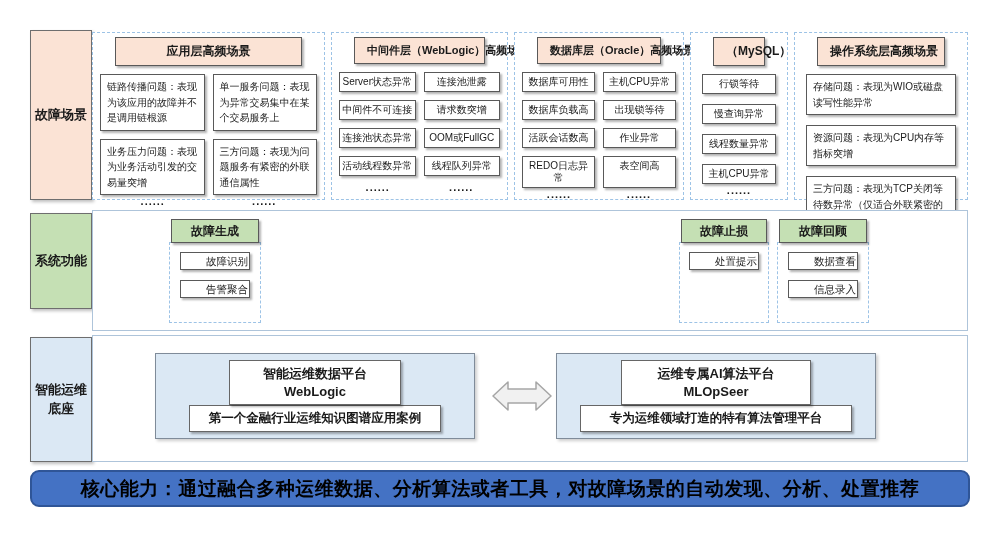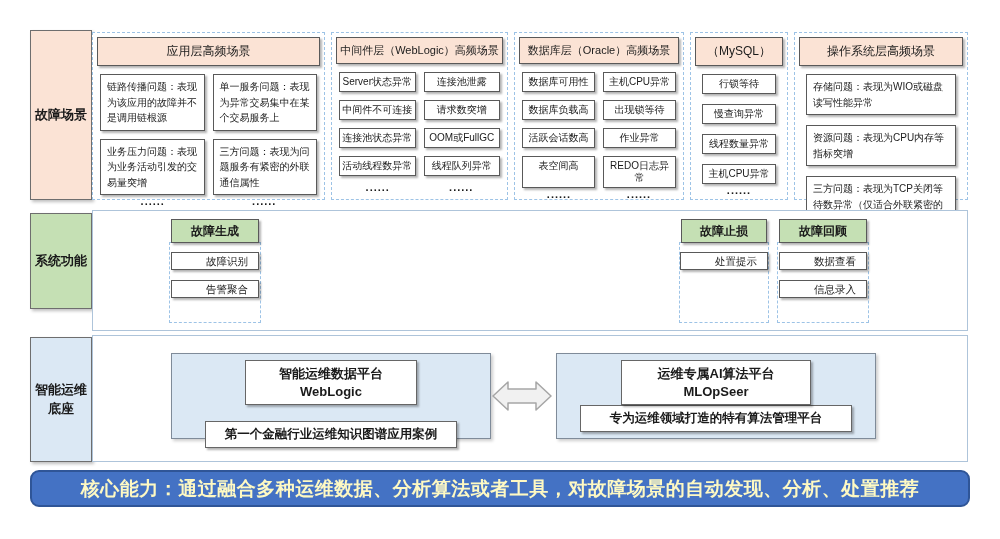--- a/index.html
+++ b/index.html
@@ -13,22 +13,22 @@
     font-weight:bold;font-size:13px;text-align:center;line-height:1.4;}
   #lbl-fault{top:30px;height:170px;background:var(--peach,#FBE3D5);}
   #lbl-func{top:213px;height:96px;background:var(--green,#C5E0B4);}
   #lbl-base{top:337px;height:125px;background:var(--light_blue,#DBE8F4);}
 
   
   .top-band{position:absolute;left:92px;top:32px;width:876px;height:168px;display:flex;gap:6px;}
   .scenario-box{border:1px dashed var(--dashed_border,#9DC3E6);background:#fff;
     display:flex;flex-direction:column;padding:3px 4px;box-sizing:border-box;flex:0 0 auto;}
   .box-header{background:var(--peach,#FBE3D5);border:1px solid #595959;
-    box-shadow:2px 2px 2px rgba(0,0,0,.3);font-weight:normal;font-size:11px;
-    text-align:center;padding:5px 1px;margin:1px 0 8px;white-space:nowrap;}
+    box-shadow:2px 2px 2px rgba(0,0,0,.3);font-weight:bold;font-size:11px;
+    text-align:center;padding:5px 12px;margin:1px 18px 8px;white-space:nowrap;}
   .item{background:#fff;border:1px solid #595959;box-shadow:2px 2px 2px rgba(0,0,0,.3);
     font-size:10px;box-sizing:border-box;}
   .g2{display:grid;grid-template-columns:1fr 1fr;column-gap:9px;row-gap:9px;padding:0 3px;gap:8px;}
   .g1{display:grid;grid-template-columns:1fr;row-gap:10px;padding:0 7px;}
   .multi .item{padding:4px 6px;line-height:1.55;text-align:left;}
   .line .item{text-align:center;padding:3px 2px;line-height:12px;}
   .dots-row{margin-top:auto;display:flex;justify-content:space-around;
     font-weight:bold;font-size:11px;padding-bottom:3px;letter-spacing:1px;}
 
   
@@ -37,45 +37,45 @@
   .func-group{position:absolute;top:0;bottom:0;}
   .func-header{position:absolute;top:8px;left:2px;right:2px;height:22px;
     background:var(--green,#C5E0B4);border:1px solid #595959;
     box-shadow:2px 2px 2px rgba(0,0,0,.3);font-weight:bold;font-size:12px;
     text-align:center;line-height:22px;z-index:2;}
   .func-dashed{position:absolute;top:31px;left:0;right:0;bottom:7px;
     border:1px dashed var(--dashed_border,#9DC3E6);box-sizing:border-box;}
   .func-item{background:#fff;border:1px solid #595959;box-shadow:2px 2px 2px rgba(0,0,0,.3);
     font-size:10.5px;text-align:center;height:18px;line-height:16px;box-sizing:border-box;}
   .col-items{display:flex;flex-direction:column;align-items:center;gap:10px;padding-top:9px;}
-  .col-items .func-item{width:88px;padding-left:24px;}
+  .col-items .func-item{width:70px;padding-left:24px;}
   .grid4{display:grid;grid-template-columns:92px 96px 96px 116px;
     justify-content:space-between;row-gap:10px;padding:9px 10px 0;}
 
   
   .bottom-container{position:absolute;left:92px;top:335px;width:876px;height:127px;
     border:1px solid #AEC4DA;background:#fff;box-sizing:border-box;}
   .platform{position:absolute;top:17px;height:86px;width:320px;
     background:var(--light_blue,#DBE8F4);border:1px solid #7f8b99;
     box-shadow:2px 2px 3px rgba(0,0,0,.2);display:flex;flex-direction:column;
     align-items:center;box-sizing:border-box;}
-  #plat-left{left:78px;gap:16px;} #plat-right{left:463px;}
+  #plat-left{left:62px;} #plat-right{left:463px;}
   .plat-title{margin-top:6px;background:#fff;border:1px solid #666;
     box-shadow:2px 2px 2px rgba(0,0,0,.3);padding:4px 10px;text-align:center;
     font-weight:bold;font-size:13px;line-height:1.35;z-index:2;}
   #plat-left .plat-title{width:150px;} #plat-right .plat-title{width:168px;}
   .plat-sub{background:#fff;border:1px solid #666;box-shadow:2px 2px 2px rgba(0,0,0,.3);
     padding:4px 6px;text-align:center;font-weight:bold;font-size:12.5px;}
   #plat-left .plat-sub{width:238px;} #plat-right .plat-sub{width:258px;}
   .double-arrow{position:absolute;left:398px;top:40px;}
 
   
   .banner{position:absolute;left:30px;top:470px;width:940px;height:37px;
     background:var(--banner_blue,#4472C4);border:2px solid var(--banner_border,#2F5597);
-    border-radius:9px;color:#fef9c3;font-weight:bold;font-size:19px;
+    border-radius:9px;color:#000000;font-weight:bold;font-size:19px;
     display:flex;align-items:center;justify-content:center;box-sizing:border-box;
     letter-spacing:.5px;}
 </style>
 </head>
 <body>
 
 <div class="canvas">
 
   <div class="side-label" id="lbl-fault">故障场景</div>
   <div class="side-label" id="lbl-func">系统功能</div>
@@ -120,22 +120,22 @@
 
     <div class="scenario-box" style="width:170px">
       <div class="box-header">数据库层（Oracle）高频场景</div>
       <div class="g2 line">
         <div class="item">数据库可用性</div>
         <div class="item">主机CPU异常</div>
         <div class="item">数据库负载高</div>
         <div class="item">出现锁等待</div>
         <div class="item">活跃会话数高</div>
         <div class="item">作业异常</div>
+        <div class="item">REDO日志异常</div>
         <div class="item">表空间高</div>
-        <div class="item">REDO日志异常</div>
       </div>
       <div class="dots-row">
         <span>......</span>
         <span>......</span>
       </div>
     </div>
 
     <div class="scenario-box" style="width:98px">
       <div class="box-header" style="font-size:12px">（MySQL）</div>
       <div class="g1 line">

